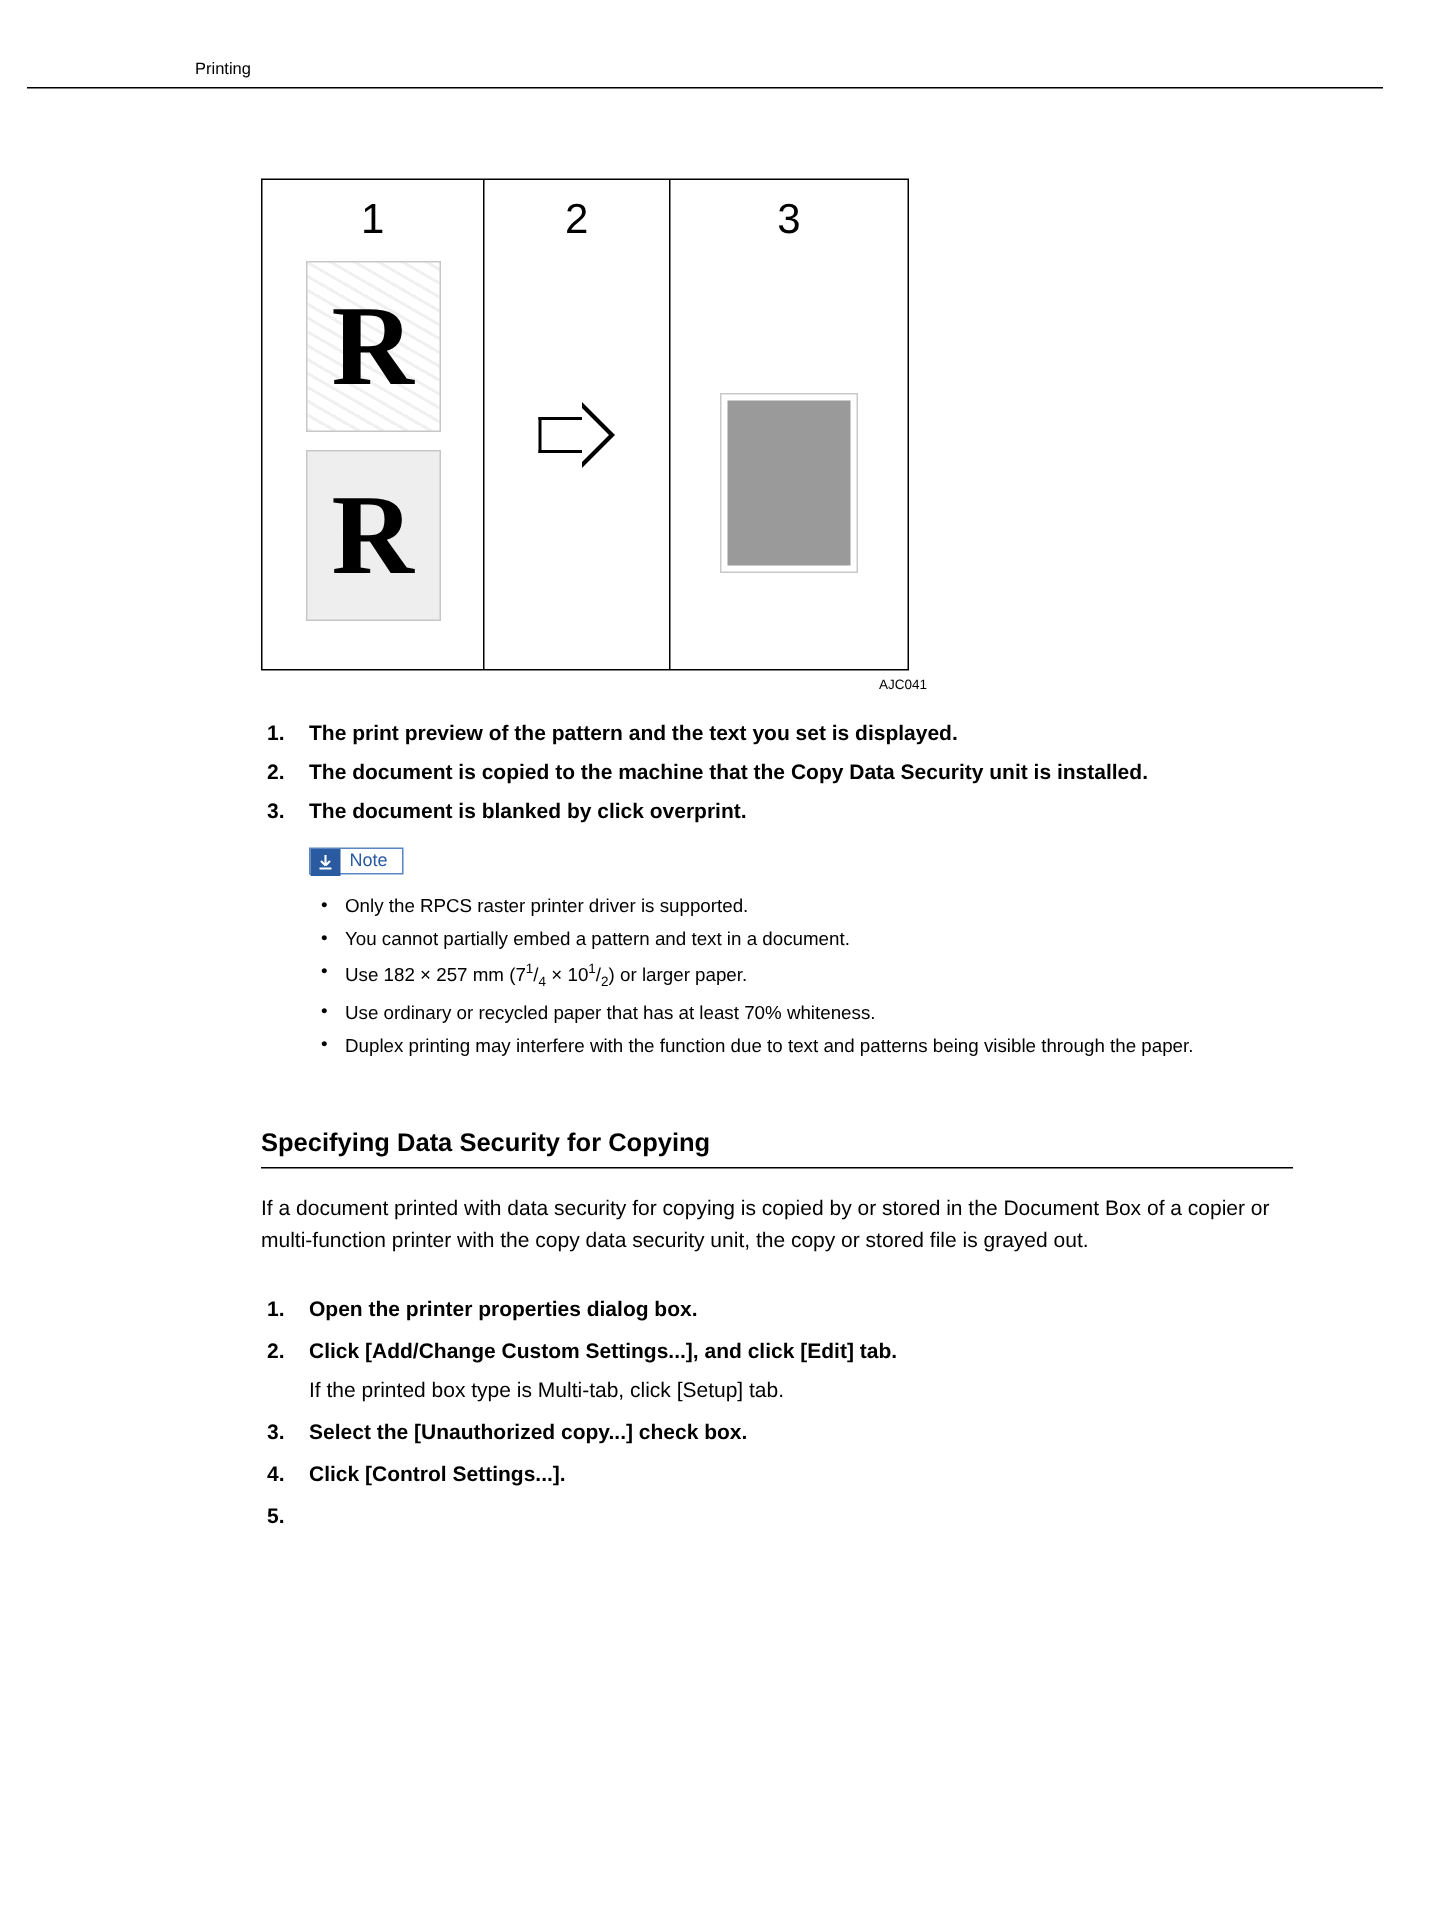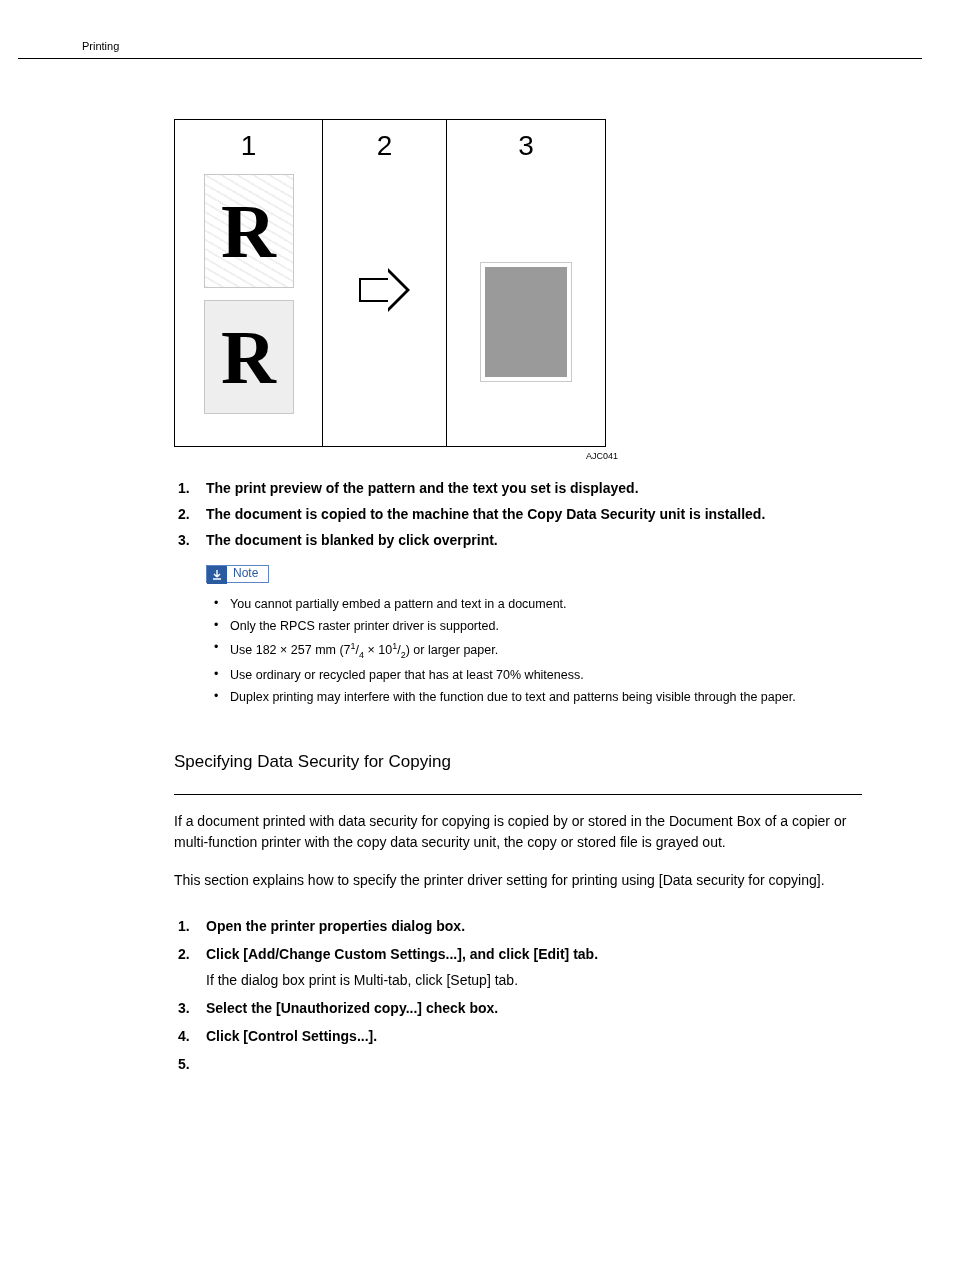--- a/index.html
+++ b/index.html
@@ -9,20 +9,21 @@
     color: #000;
     background: #fff;
     width: 954px;
     margin: 0 auto;
     padding: 40px 0 50px 0;
   }
   .header {
     padding: 0 12px 0 82px;
     font-size: 11px;
     margin-bottom: 6px;
+    margin-left: 48px;
   }
   .header-rule {
     border: none;
     border-top: 1px solid #000;
     margin: 0 32px 0 18px;
   }
   .content {
     padding: 60px 92px 0 174px;
   }
   .fig-heading {
@@ -147,24 +148,24 @@
     padding-left: 24px;
     position:relative;
   }
   .notelist li::before {
     content:"•";
     position:absolute; left:8px; top:3px;
   }
   .frac sup { font-size: 9px; vertical-align: super; }
   .frac sub { font-size: 9px; vertical-align: sub; }
   .section-heading {
-    font-weight: normal;
+    font-weight: bold;
     font-size: 17px;
     margin-top: 44px;
-    padding-bottom: 22px;
+    padding-bottom: 6px;
     border-bottom: 1px solid #000;
     width: 688px;
   }
   .para { margin-top: 16px; font-size: 14px; line-height:1.55; width: 688px; }
   .steps {
     list-style:none;
     margin-top: 20px;
     width: 688px;
   }
   .steps li {
@@ -233,40 +234,39 @@
   <div class="notebox">
     <div class="notelabel">
       <span class="noteicon">
         <svg width="10" height="10" viewBox="0 0 10 10">
             <path d="M5 0 L5 7 M5 7 L2 4 M5 7 L8 4 M1 9 L9 9" stroke="#fff" stroke-width="1.4" fill="none"></path>
           </svg>
       </span>
       <span>Note</span>
     </div>
     <ul class="notelist" id="notelist">
+        <li>Only the RPCS raster printer driver is supported.</li>
         <li>You cannot partially embed a pattern and text in a document.</li>
-        <li>Only the RPCS raster printer driver is supported.</li>
         <li>Use 182 × 257 mm (7<span class="frac"><sup>1</sup>/<sub>4</sub></span> × 10<span class="frac"><sup>1</sup>/<sub>2</sub></span>) or larger paper.</li>
         <li>Use ordinary or recycled paper that has at least 70% whiteness.</li>
         <li>Duplex printing may interfere with the function due to text and patterns being visible through the paper.</li>
       </ul>
   </div>
 
   <h2 class="section-heading">Specifying Data Security for Copying</h2>
   <p class="para">If a document printed with data security for copying is copied by or stored in the Document Box of a copier or multi-function printer with the copy data security unit, the copy or stored file is grayed out.</p>
-  <p class="para">This section explains how to specify the printer driver setting for printing using [Data security for copying].</p>
 
   <ol class="steps" id="steps">
       <li>
         <span class="stepnum">1.</span>
         <span class="stepbody"><span class="stepmain">Open the printer properties dialog box.</span></span>
       </li>
       <li>
         <span class="stepnum">2.</span>
-        <span class="stepbody"><span class="stepmain">Click [Add/Change Custom Settings...], and click [Edit] tab.</span><span class="stepnote">If the dialog box print is Multi-tab, click [Setup] tab.</span></span>
+        <span class="stepbody"><span class="stepmain">Click [Add/Change Custom Settings...], and click [Edit] tab.</span><span class="stepnote">If the printed box type is Multi-tab, click [Setup] tab.</span></span>
       </li>
       <li>
         <span class="stepnum">3.</span>
         <span class="stepbody"><span class="stepmain">Select the [Unauthorized copy...] check box.</span></span>
       </li>
       <li>
         <span class="stepnum">4.</span>
         <span class="stepbody"><span class="stepmain">Click [Control Settings...].</span></span>
       </li>
       <li>

